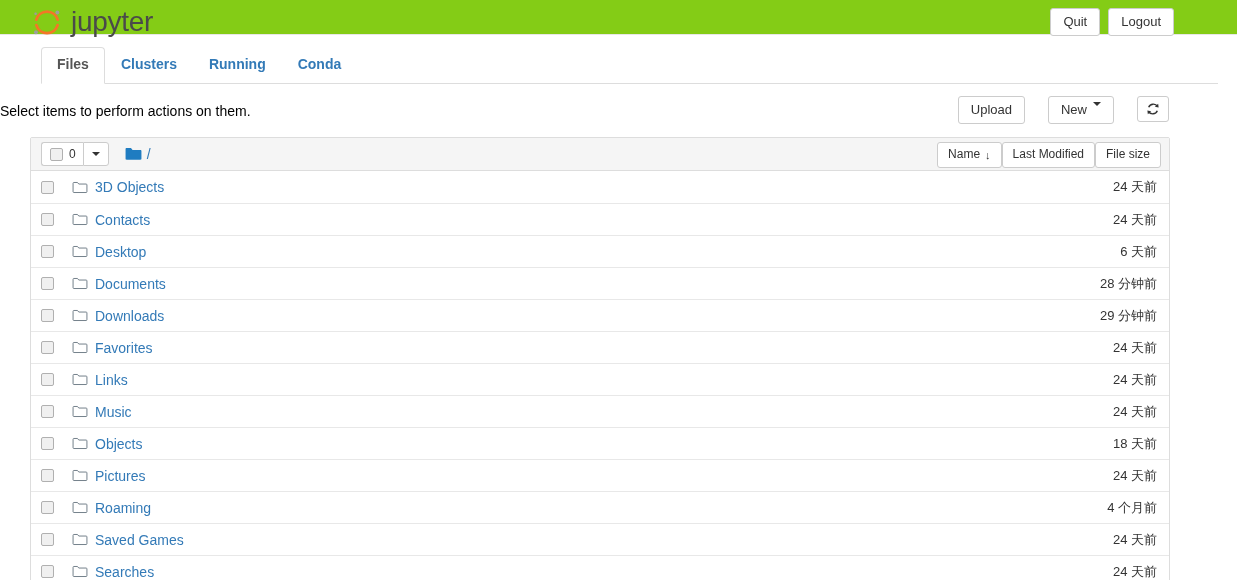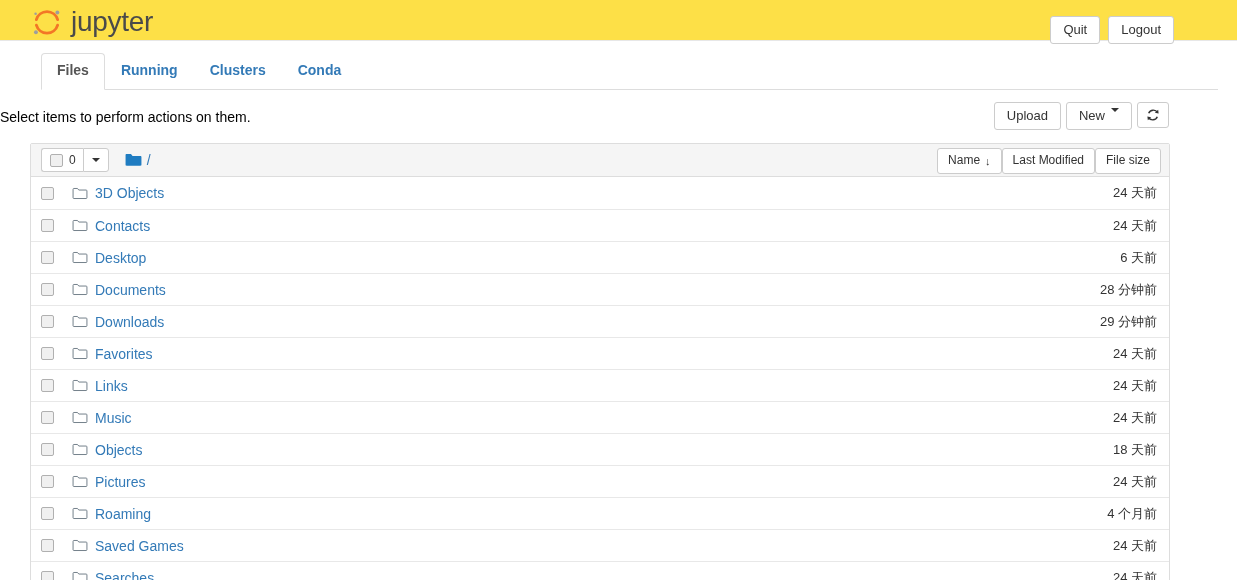--- a/index.html
+++ b/index.html
@@ -8,42 +8,42 @@
     width: 1237px; height: 580px;
     background: #ffffff;
     font-family: "Liberation Sans", sans-serif;
     color: #000000;
     overflow: hidden;
   }
 
   
   #header {
     position: relative;
-    height: 41px;
+    height: 35px;
     border-bottom: 1px solid #e7e7e7;
-    background: #fde047;
+    background: #84cc16;
   }
   #logo-wrap {
     position: absolute;
     left: 30px; top: 4px;
     display: flex; align-items: center; gap: 7px;
     height: 38px;
   }
   #logo-mark { width: 34px; height: 34px; display:block; }
   #logo-text {
     font-size: 28px;
     color: #4a4a4a;
     font-weight: 400;
     letter-spacing: -0.3px;
     line-height: 1;
     padding-bottom: 3px;
   }
   #header-buttons {
     position: absolute;
-    right: 63px; top: 16px;
+    right: 63px; top: 8px;
     display: flex; gap: 8px; padding-left: 24px;
   }
   .btn {
     font-family: "Liberation Sans", sans-serif;
     font-size: 13px;
     color: #333333;
     background: #ffffff;
     border: 1px solid #cccccc;
     border-radius: 3px;
     padding: 5px 12px;
@@ -98,21 +98,21 @@
     margin-top: 10px;
   }
   #alert-text {
     font-size: 14px;
     color: #000000;
     line-height: 34px;
   }
   #action-buttons {
     position: absolute;
     right: 68px; top: 2px;
-    display: flex; gap: 5px;
+    display: flex; gap: 23px;
     align-items: flex-start;
   }
   .btn-new { display:flex; align-items:flex-start; gap:6px; }
   .caret {
     display: inline-block;
     width: 0; height: 0;
     border-left: 4px solid transparent;
     border-right: 4px solid transparent;
     border-top: 4px solid #333333;
   }
@@ -239,24 +239,24 @@
     <button class="btn">Logout</button>
   </div>
 </div>
 
 <div id="tabs-row">
   <ul id="tabs">
     <li class="active">
       <a class="tab-link">Files</a>
     </li>
     <li>
-      <a class="tab-link">Running</a>
+      <a class="tab-link">Clusters</a>
     </li>
     <li>
-      <a class="tab-link">Clusters</a>
+      <a class="tab-link">Running</a>
     </li>
     <li>
       <a class="tab-link">Conda</a>
     </li>
   </ul>
 </div>
 
 <div id="action-row">
   <div id="alert-text">Select items to perform actions on them.</div>
 

